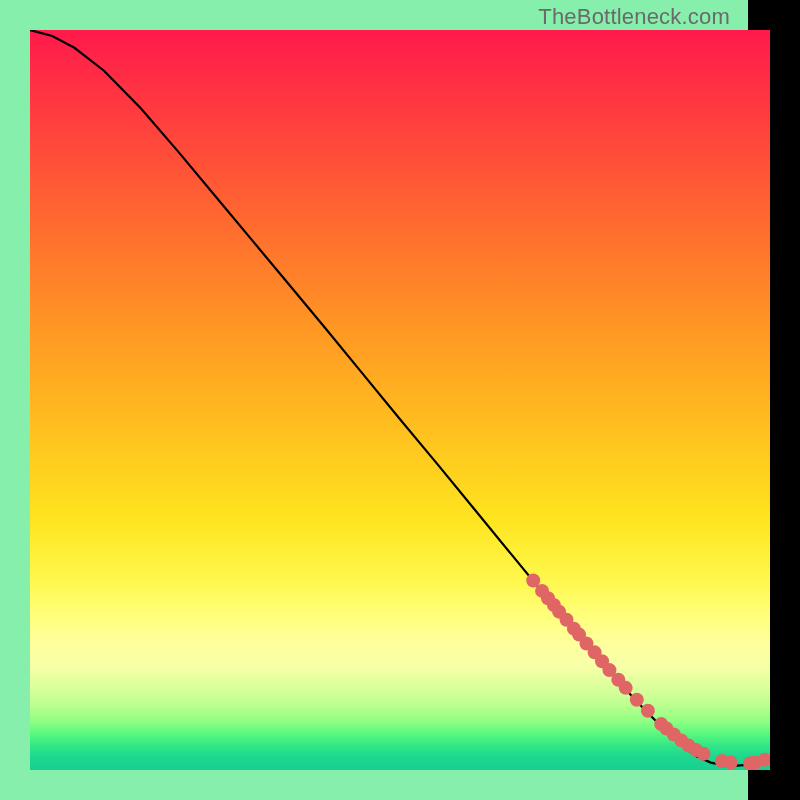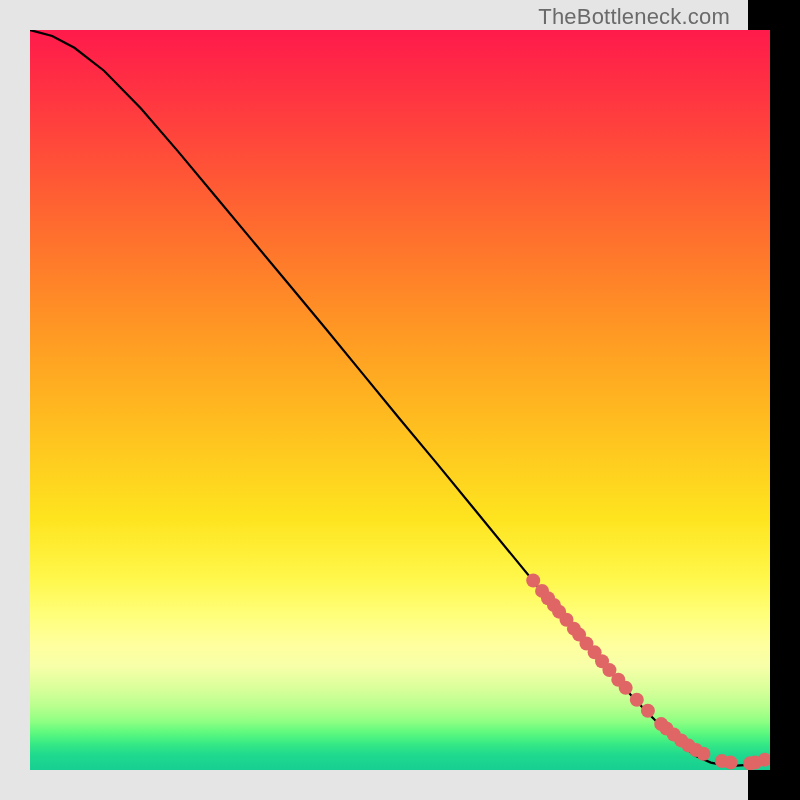--- a/index.html
+++ b/index.html
@@ -8,21 +8,21 @@
     width: 800px;
     height: 800px;
     background: #000;
     overflow: hidden;
     font-family: Arial, Helvetica, sans-serif;
   }
   .outer {
     position: relative;
     width: 748px;
     height: 800px;
-    background: #e5e5e5;
+    background: #86efac;
   }
   .watermark {
     position: absolute;
     top: 4px;
     right: 18px;
     color: #6a6a6a;
     font-size: 22px;
     letter-spacing: 0.2px;
     z-index: 10;
   }

